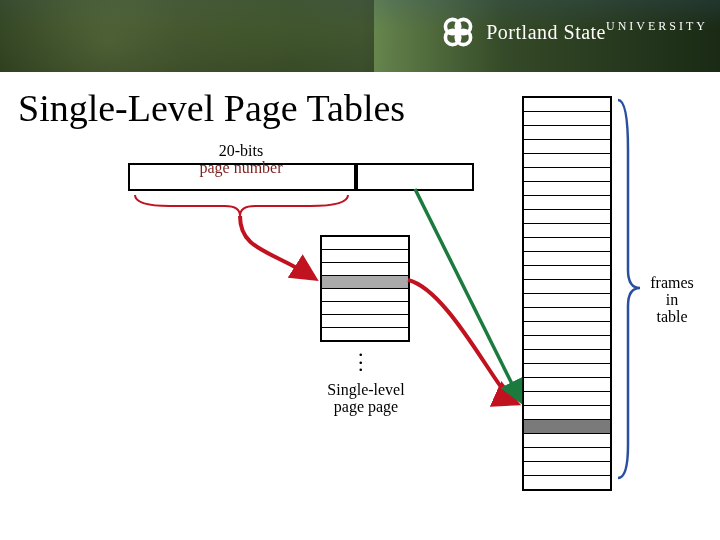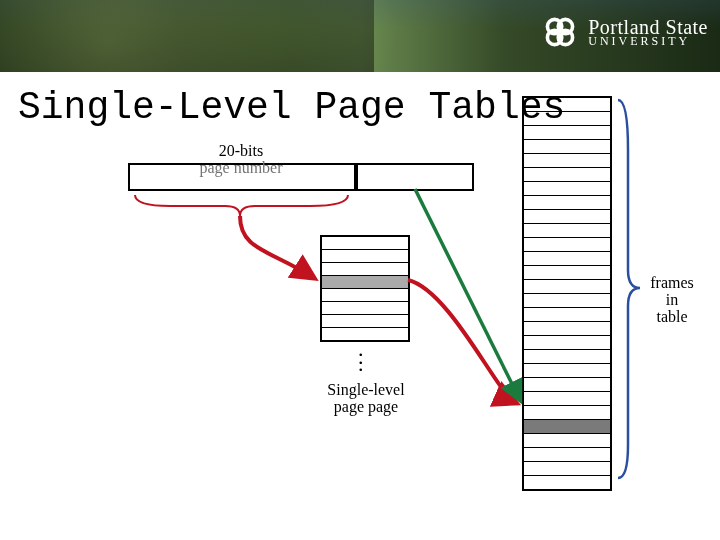--- a/index.html
+++ b/index.html
@@ -2,26 +2,26 @@
 <html><head>
 <meta charset="utf-8">
 <style>
   html,body{margin:0;padding:0;width:720px;height:540px;background:#fff;font-family:"Comic Sans MS","Segoe Script",cursive;overflow:hidden}
   .banner{position:relative;width:100%;height:72px;background:linear-gradient(90deg,#3b5a2a 0%,#4b6a36 20%,#5a7a3e 35%,#6a8a50 50%,#354a28 70%,#1a2a15 100%);overflow:hidden}
   .banner-overlay{position:absolute;inset:0;background:radial-gradient(circle at 15% 60%,rgba(180,210,120,.55),transparent 30%),radial-gradient(circle at 40% 40%,rgba(120,160,80,.4),transparent 25%),linear-gradient(180deg,rgba(60,90,120,.25),transparent 40%)}
   .banner-dark{position:absolute;left:0;top:0;height:100%;width:52%;background:linear-gradient(180deg,rgba(0,0,0,.35),rgba(0,0,0,.45))}
   .logo{position:absolute;right:12px;top:14px;display:flex;align-items:center;gap:10px;color:#fff;font-family:"Georgia","Times New Roman",serif}
   .logo-name{font-size:20px;letter-spacing:.5px}
   .logo-sub{font-size:12px;letter-spacing:3px;margin-top:-2px}
-  .logo-text{display:flex;flex-direction:column;line-height:1}
-  .title{font-family:Liberation Mono, monospace;font-size:38px;margin:14px 0 0 18px}
+  .logo-text{display:flex;flex-direction:row;line-height:1}
+  .title{font-family:Liberation Serif, serif;font-size:38px;margin:14px 0 0 18px}
   .stage{position:absolute;left:0;top:0;width:720px;height:540px;pointer-events:none}
   .va-box{position:absolute;border:2px solid #000}
   .va-label{position:absolute;width:100%;text-align:center;font-size:16px;line-height:1.05}
-  .red{color:#737373}
+  .red{color:#7f1d1d}
   .table-small{position:absolute;border:2px solid #000}
   .table-small .row{height:12px;border-bottom:1.5px solid #000}
   .table-small .row:last-child{border-bottom:none}
   .hi{background:#aaa}
   .dots{position:absolute;font-size:22px;line-height:.35;letter-spacing:0}
   .caption{position:absolute;font-size:16px;text-align:center;line-height:1.05}
   .frames{position:absolute;border:2px solid #000}
   .frames .row{height:13px;border-bottom:1.5px solid #000}
   .frames .row:last-child{border-bottom:none}
   .frames .darkrow{background:#7a7a7a}

